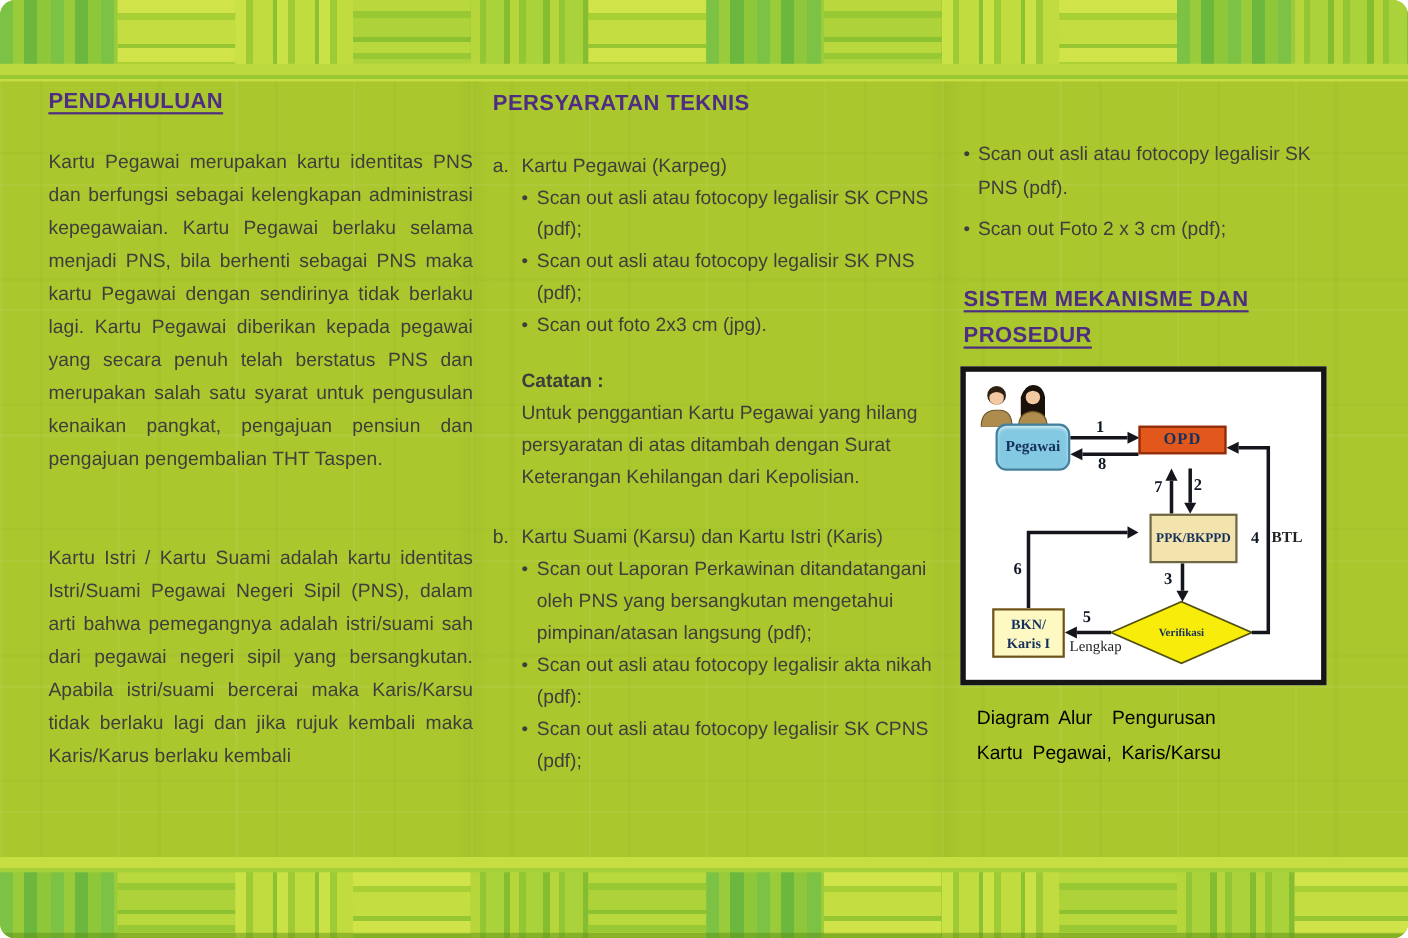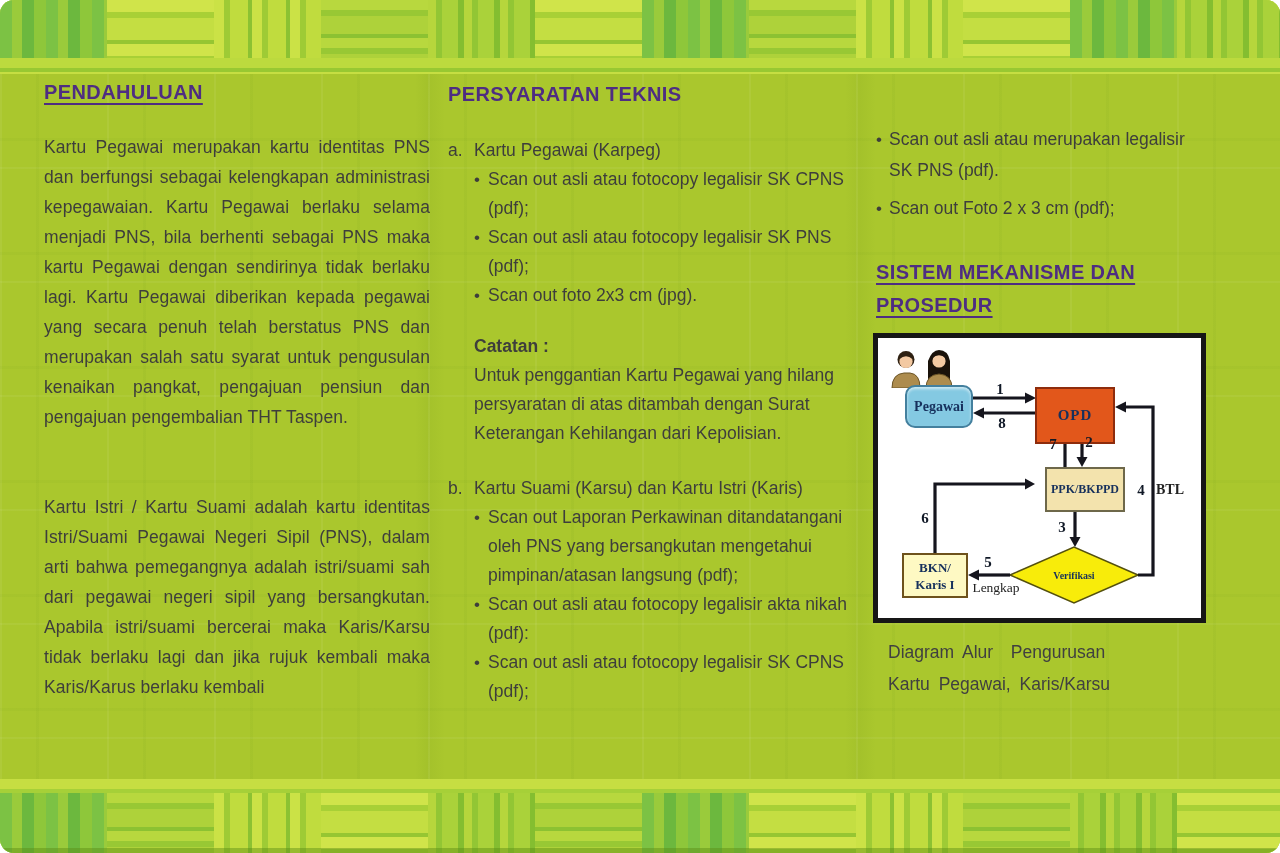--- a/index.html
+++ b/index.html
@@ -59,33 +59,33 @@
   .rc-head{margin-top:32px; line-height:33px;}
 
   
   .diagram{position:absolute; left:873px; top:333px; width:333px; height:290px; z-index:3;
            background:#ffffff; border:5px solid #161616; box-sizing:border-box;}
   .flow-svg{position:absolute; left:0; top:0;}
   .fnode{position:absolute; display:flex; align-items:center; justify-content:center; text-align:center;
          box-sizing:border-box; font-family:"Liberation Serif", serif; font-weight:bold; color:#16305c;}
   .n-pegawai{left:27px; top:47px; width:68px; height:43px; background:#84c9e2; border:2px solid #44809e;
              border-radius:10px; font-size:14px; box-shadow:inset 0 2px 3px rgba(255,255,255,0.6); z-index:3;}
-  .n-opd{left:157px; top:49px; width:80px; height:57px; background:#e2571b; border:2px solid #8e2c0c; font-size:15px; letter-spacing:1px;}
+  .n-opd{left:157px; top:49px; width:80px; height:26px; background:#e2571b; border:2px solid #8e2c0c; font-size:15px; letter-spacing:1px;}
   .n-ppk{left:167px; top:129px; width:80px; height:45px; background:#f3e3ad; border:2px solid #6e684a; font-size:12px;text-align:right;}
   .n-bkn{left:24px; top:215px; width:66px; height:45px; background:#fef9c3; border:2px solid #6e521c; font-size:13px; line-height:17px; flex-direction:column;}
   .n-verif{left:132px; top:217px; width:128px; height:40px; font-size:10px;}
   .people{position:absolute; left:8px; top:10px; width:76px; height:40px; z-index:2;}
   .flow-num{position:absolute; transform:translate(-50%,-50%); font-family:"Liberation Serif", serif;
             font-weight:bold; font-size:15px; color:#101826; z-index:4;}
   .flow-word{position:absolute; transform:translate(-50%,-50%); font-family:"Liberation Serif", serif;
              font-size:13.5px; color:#222; z-index:4;}
   .flow-word.bold{font-weight:bold; font-size:14px;}
 
   .caption{position:absolute; left:888px; top:636px; width:306px; z-index:2;
-           font-size:17.5px; line-height:32px; color:#404040; word-spacing:4px;}
+           font-size:17.5px; line-height:32px; color:#000000; word-spacing:4px;}
   .caption .c1{white-space:pre;}
 </style>
 </head>
 <body>
 
 <div class="page">
 
   <div class="band band-top">
     <div class="sq pv-b"></div>
       <div class="sq ph-a"></div>
@@ -165,21 +165,21 @@
           <span class="bullet-text">Scan out asli atau fotocopy legalisir SK CPNS (pdf);</span>
         </div>
       </div>
     </div>
   </div>
 
   <div class="col col-right">
     <div class="rc-bullets">
       <div class="bullet-row">
         <span class="bullet-dot">•</span>
-        <span class="bullet-text">Scan out asli atau merupakan legalisir SK PNS (pdf).</span>
+        <span class="bullet-text">Scan out asli atau fotocopy legalisir SK PNS (pdf).</span>
       </div>
       <div class="bullet-row">
         <span class="bullet-dot">•</span>
         <span class="bullet-text">Scan out Foto 2 x 3 cm (pdf);</span>
       </div>
     </div>
     <h2 class="head rc-head"><span class="u">SISTEM MEKANISME DAN PROSEDUR</span></h2>
   </div>
 
   <div class="diagram">

